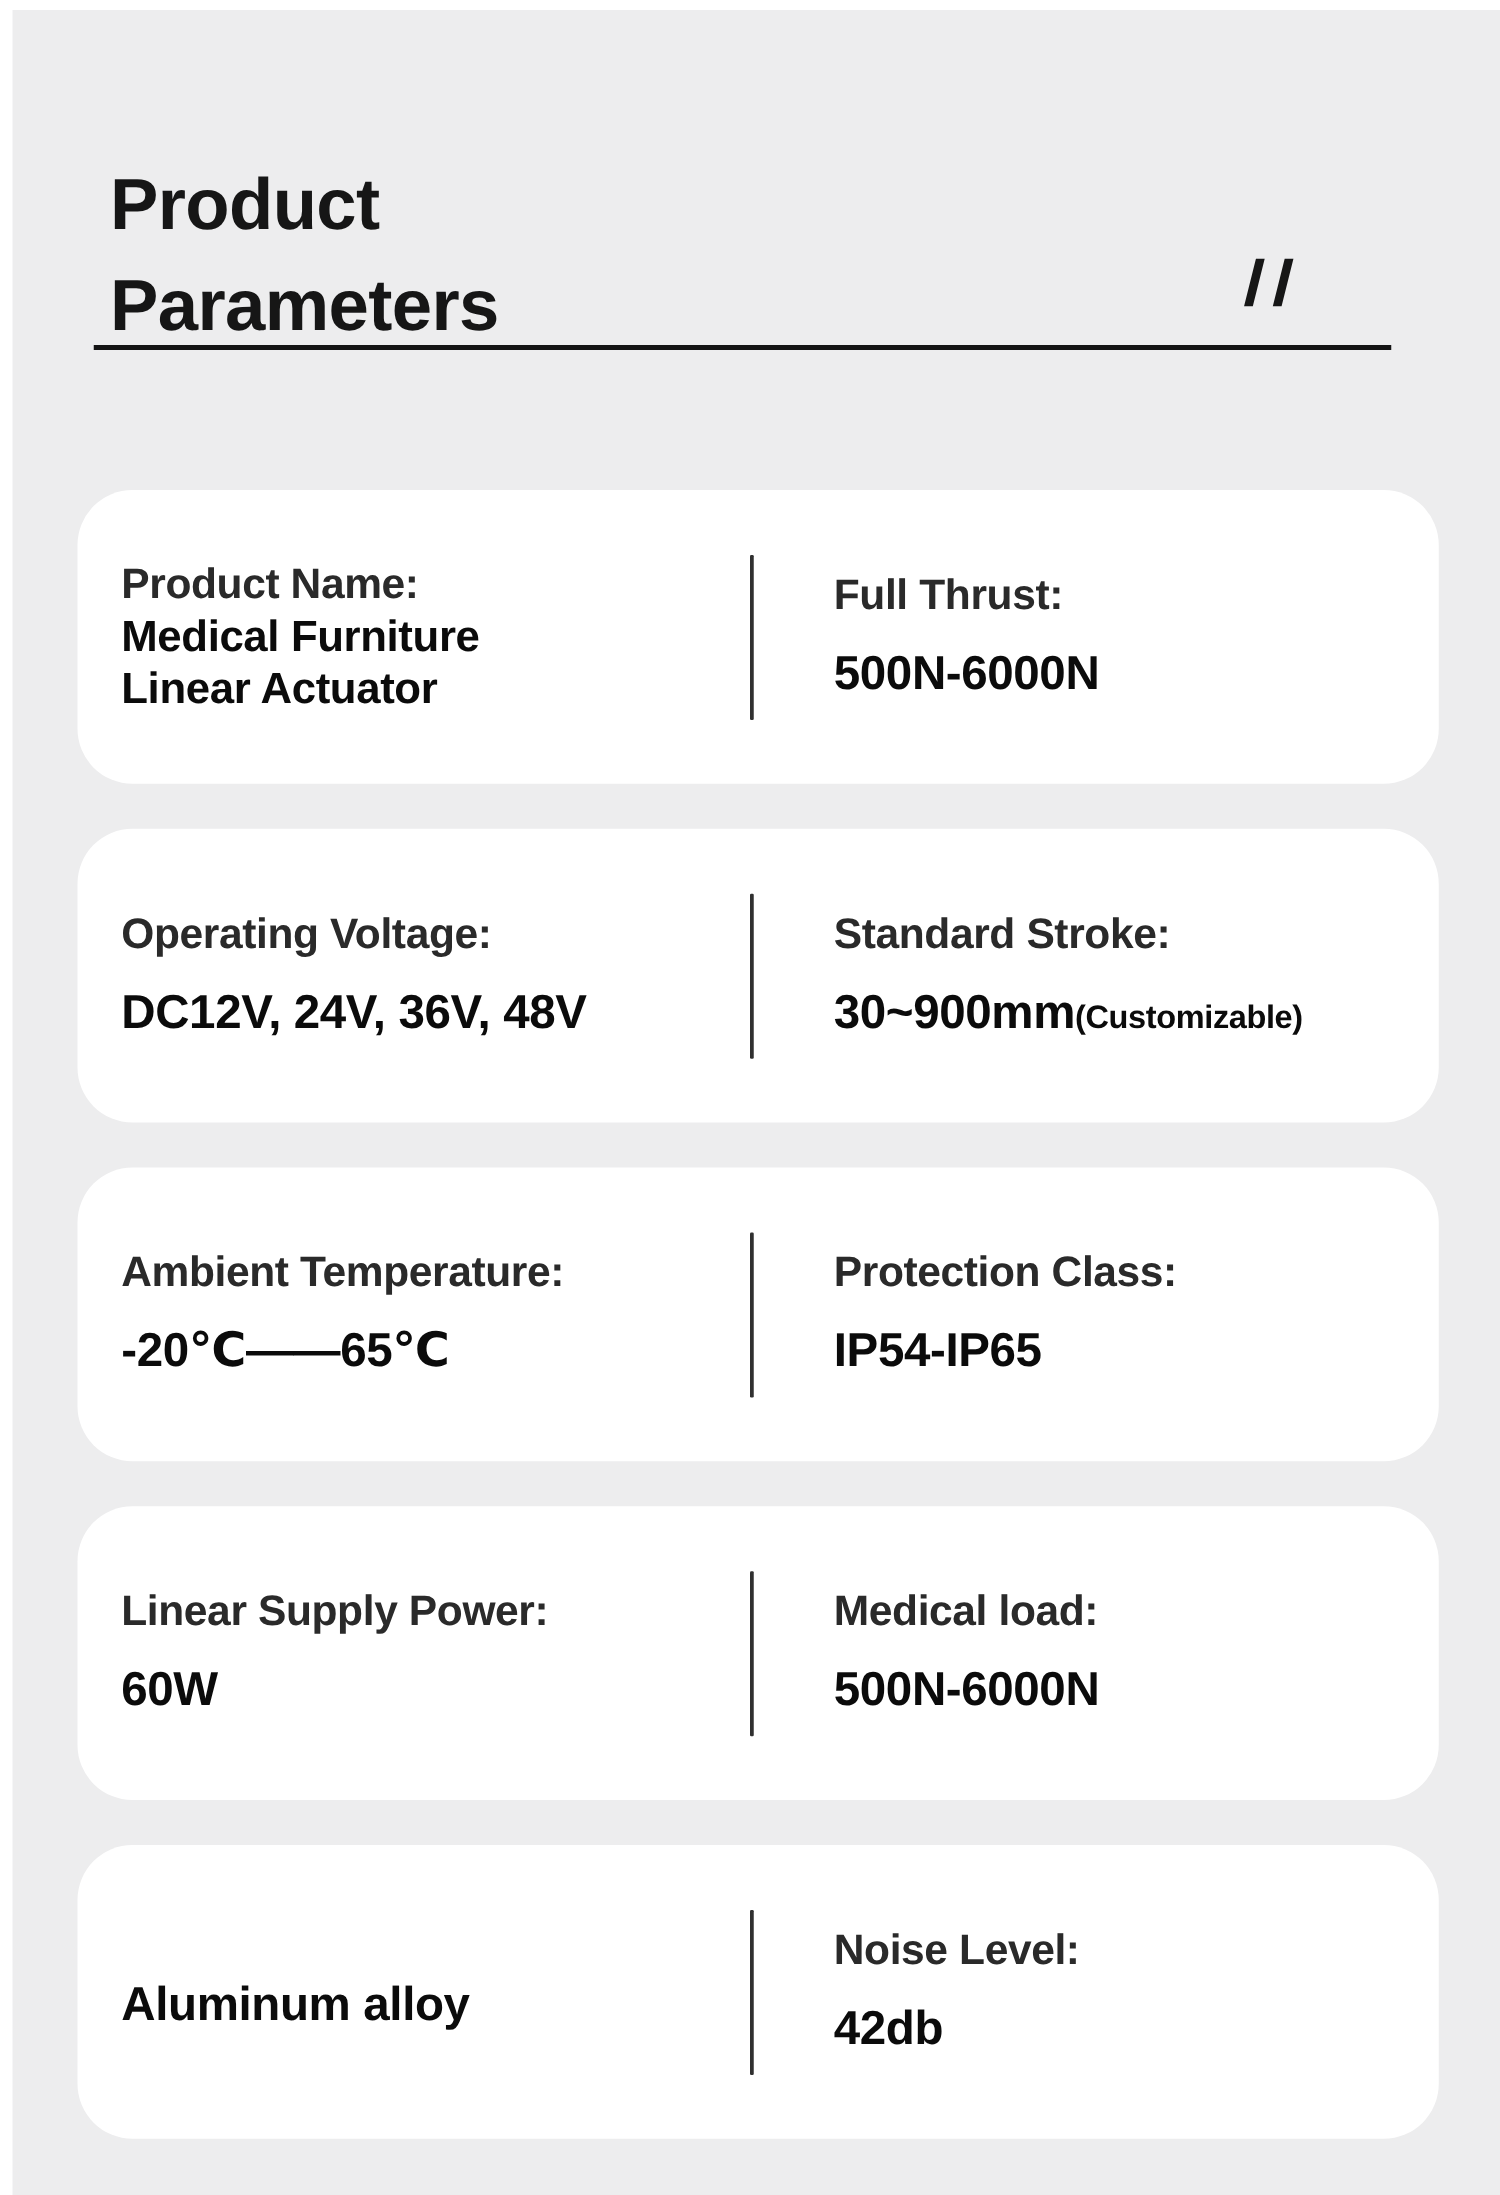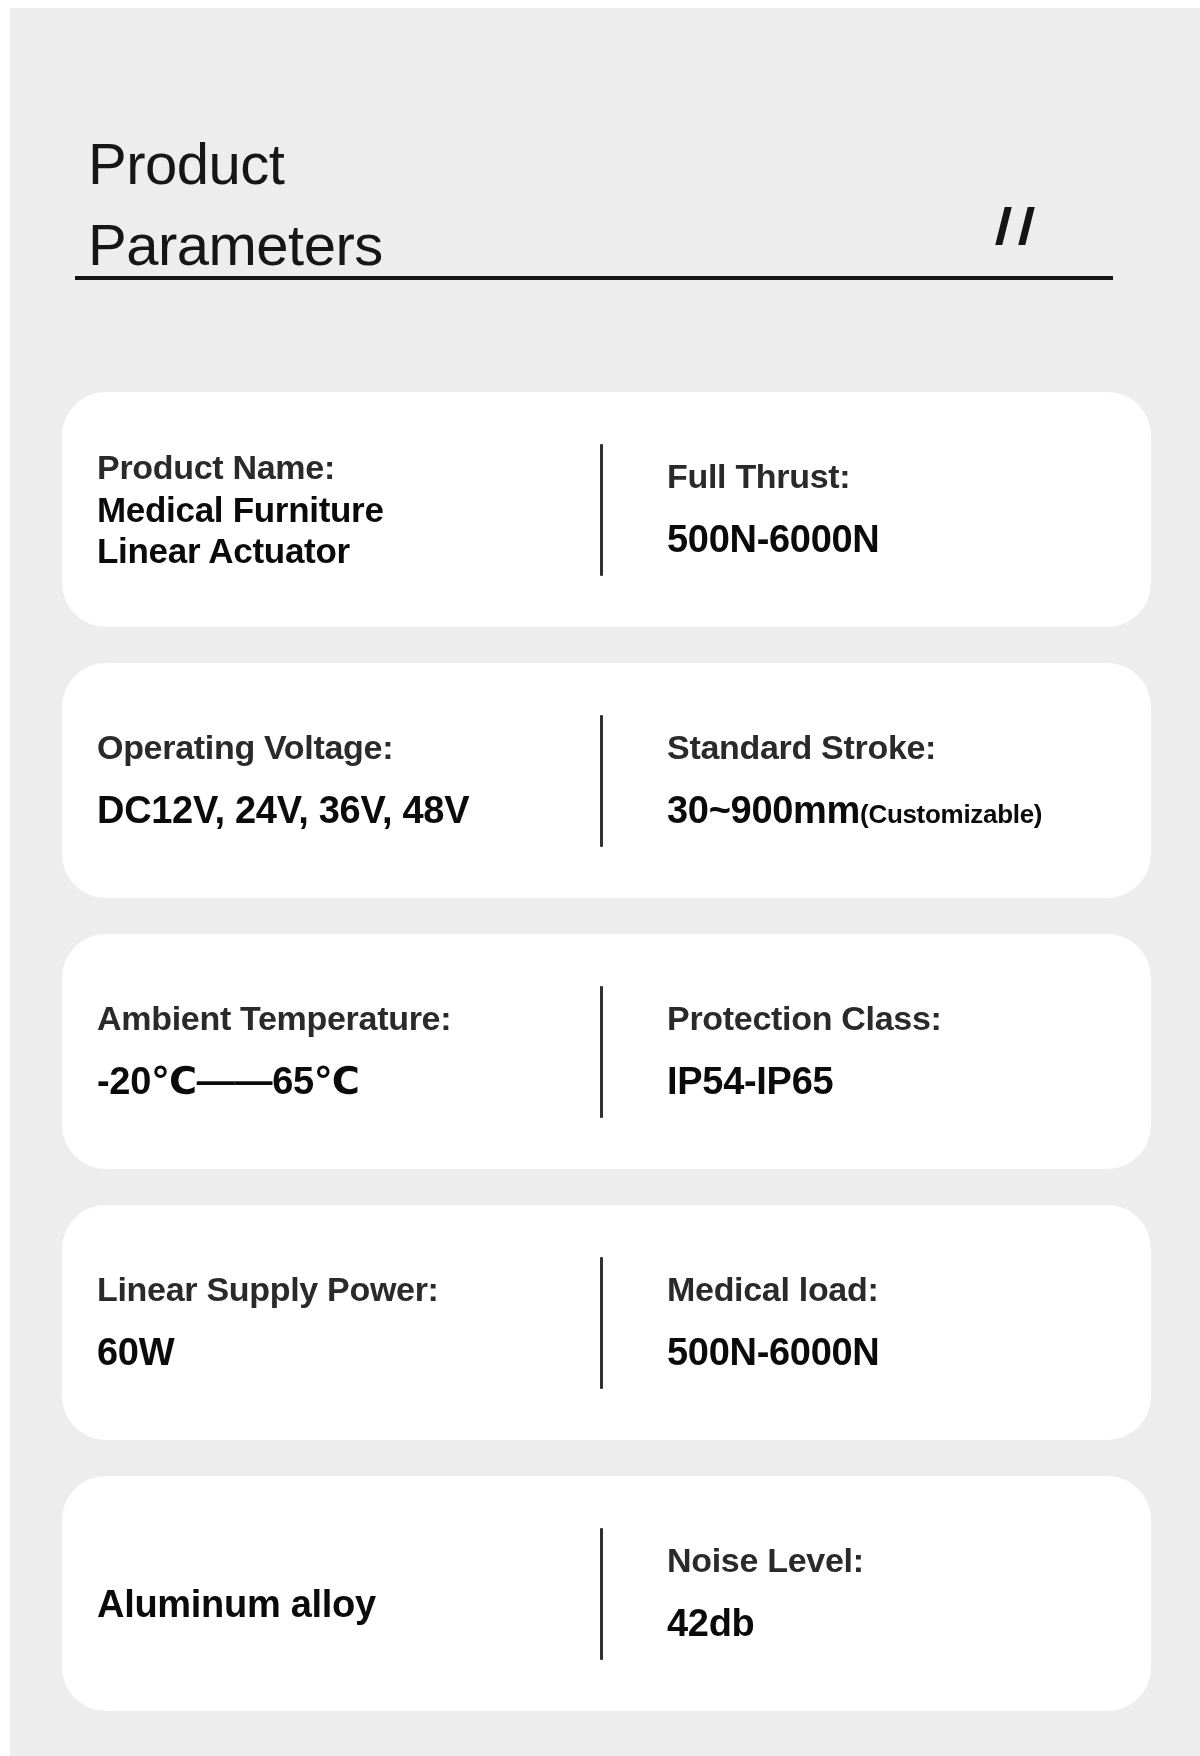--- a/index.html
+++ b/index.html
@@ -7,21 +7,21 @@
     width:1200px;height:1756px;
     background:#ededee;
     font-family:"Liberation Sans","DejaVu Sans",sans-serif;
     position:relative;overflow:hidden;
   }
   .edge-top{position:absolute;top:0;left:0;width:1200px;height:8px;background:#ffffff;}
   .edge-left{position:absolute;top:0;left:0;width:10px;height:1756px;background:#ffffff;}
 
   .page-title{
     position:absolute;left:88px;top:84px;
-    font-size:58px;line-height:81px;font-weight:400;
+    font-size:58px;line-height:81px;font-weight:700;
     color:#161616;letter-spacing:-0.5px;
     white-space:pre-line;
   }
   .slashes{
     position:absolute;left:1000px;top:207px;
     display:flex;gap:16px;
   }
   .slash{
     width:7px;height:38px;background:#161616;
     transform:skewX(-14deg);

